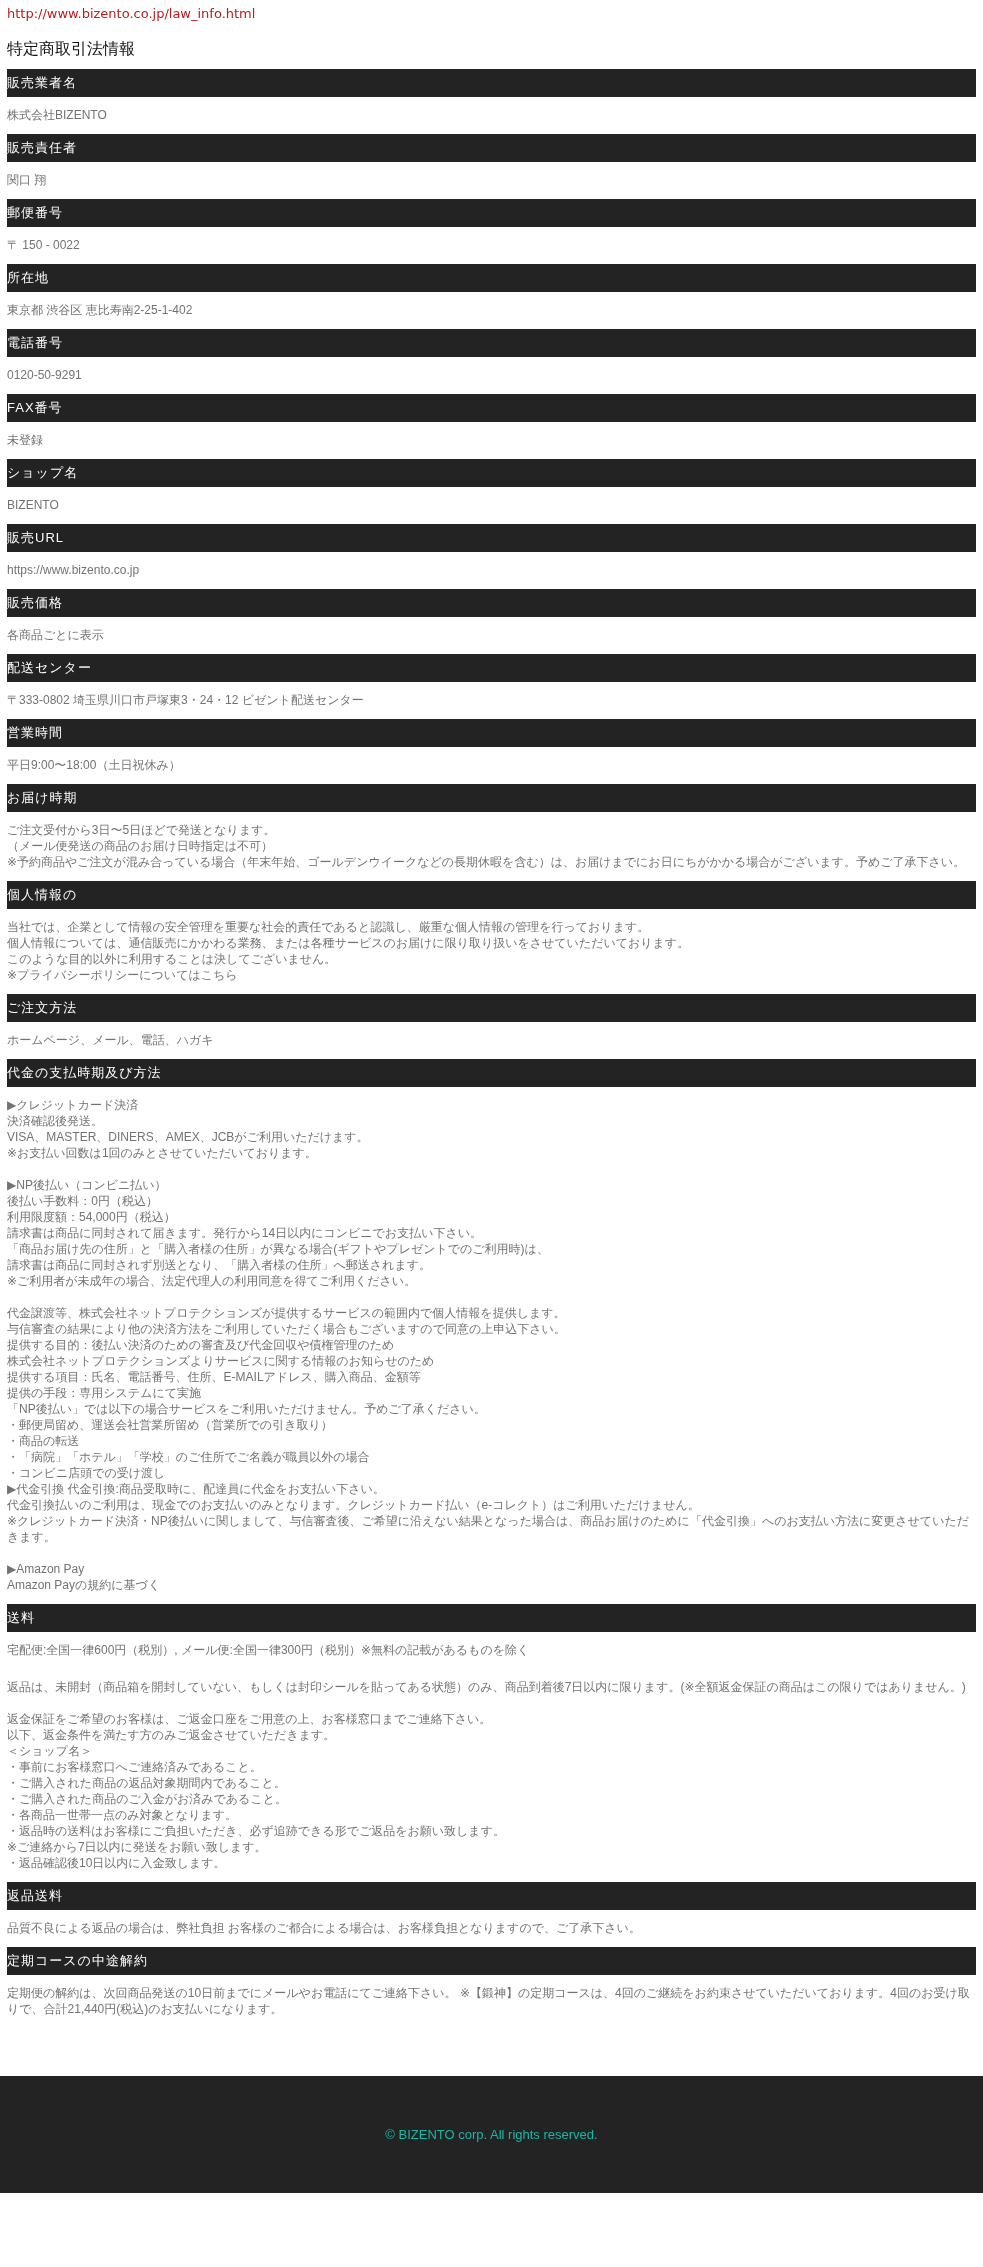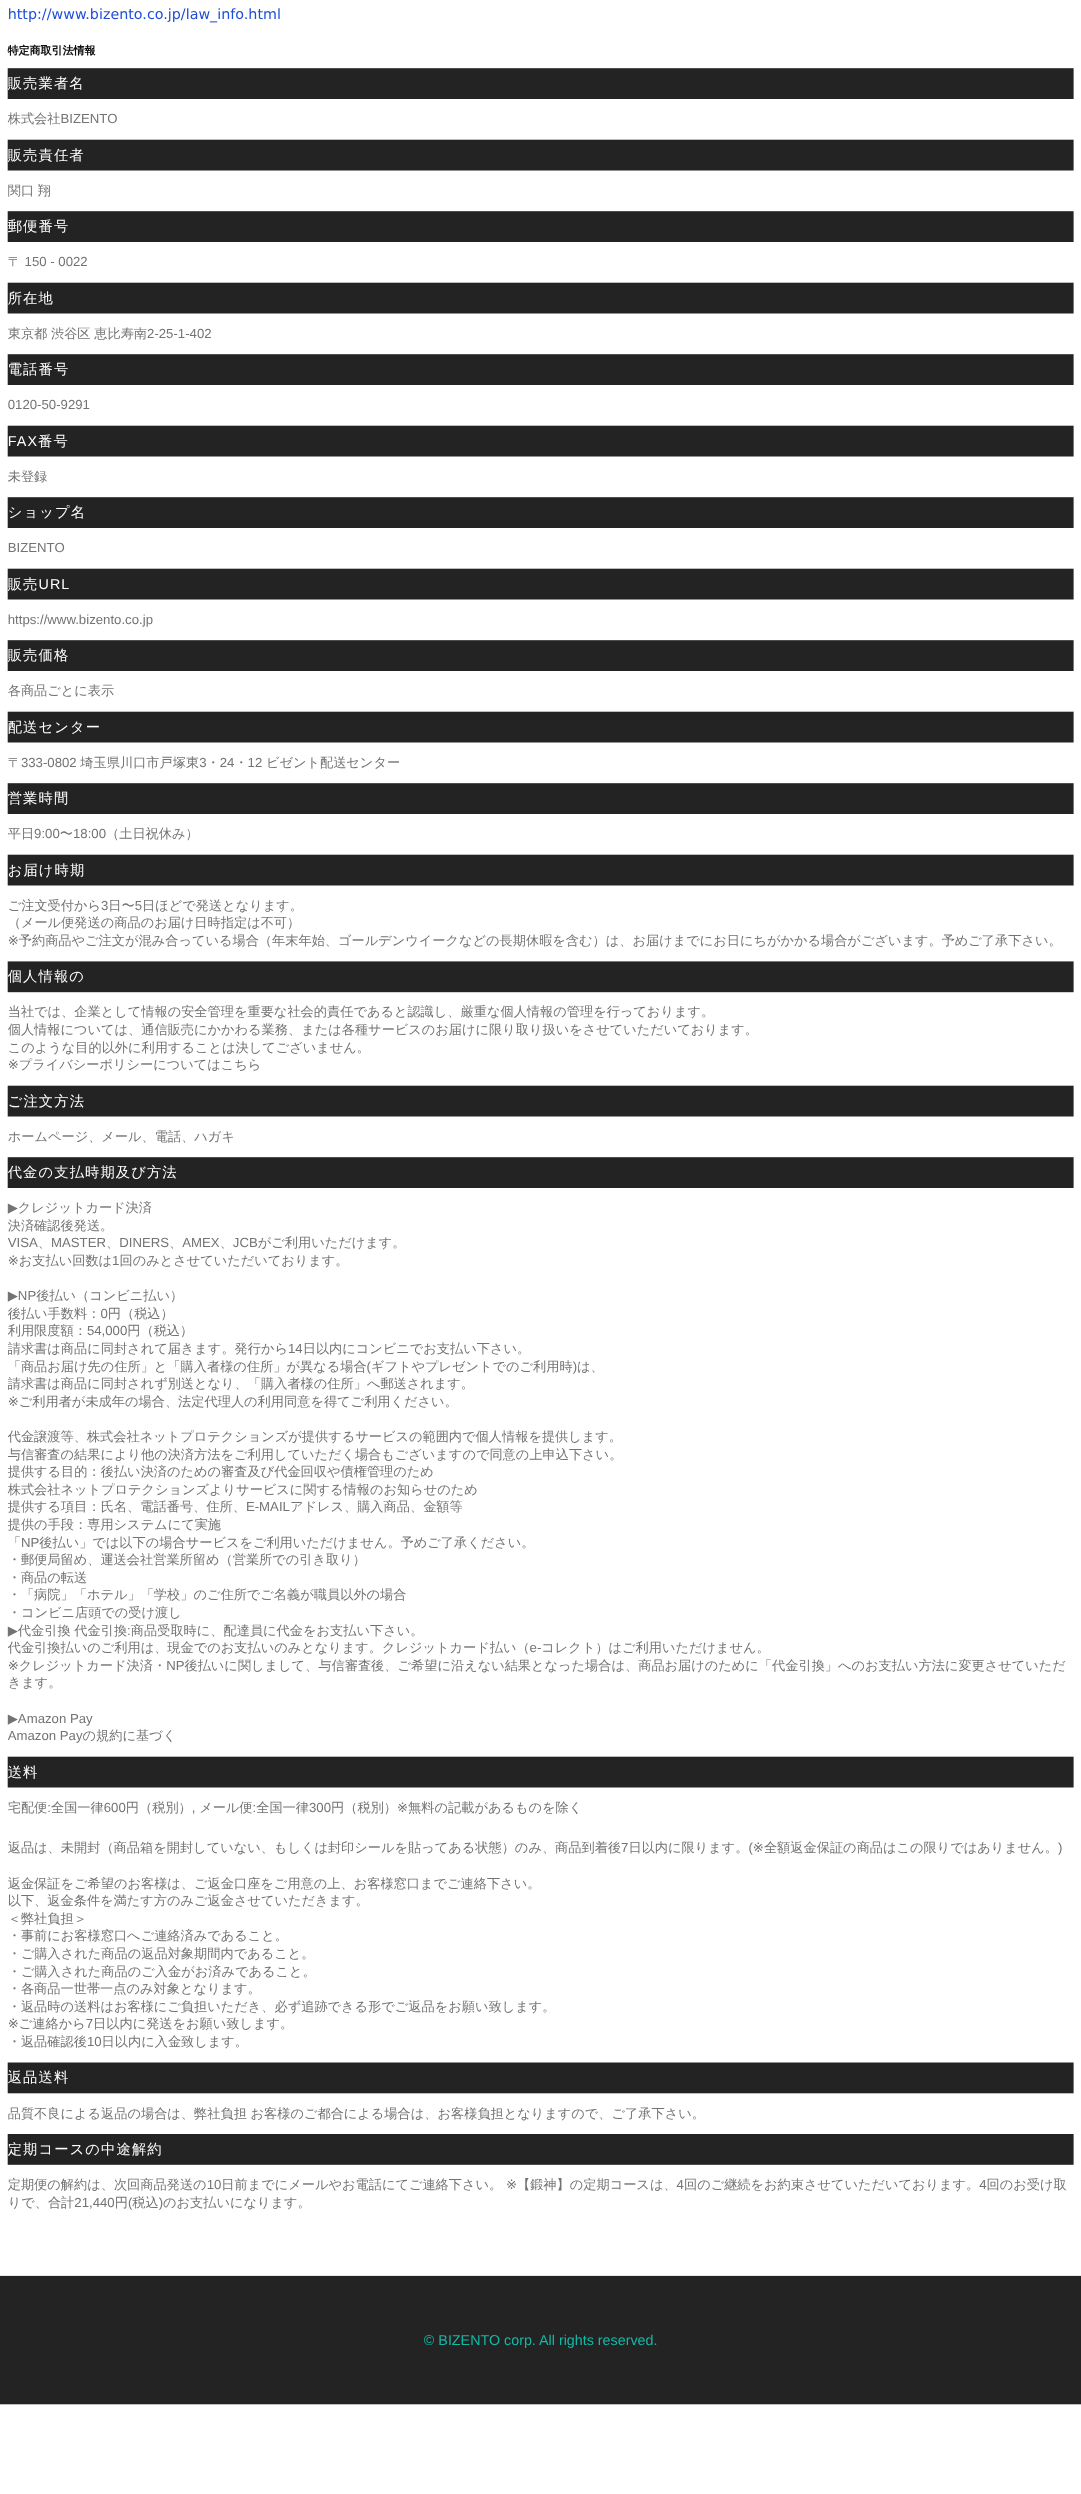--- a/index.html
+++ b/index.html
@@ -5,28 +5,28 @@
   html, body { margin:0; padding:0; background:#fff; }
   body {
     width:983px;
     font-family:"Liberation Sans","DejaVu Sans",sans-serif;
     -webkit-font-smoothing:antialiased;
   }
   .page { padding:0 7px; }
   .url-bar {
     padding-top:6px;
     font-size:13px;
-    color:#1d4ed8;
+    color:#b91c1c;
     font-family:"DejaVu Sans","Liberation Sans",sans-serif;
   }
   .page-title {
     margin-top:18px;
     margin-bottom:9px;
-    font-size:10px;
-    font-weight:bold;
+    font-size:16px;
+    font-weight:normal;
     color:#111;
   }
   .section-header {
     height:28px;
     line-height:28px;
     background:#232323;
     color:#fff;
     text-align:left;
     font-size:13px;
     letter-spacing:1px;
@@ -191,21 +191,21 @@
         <div class="section-body">
           <div class="content-line">宅配便:全国一律600円（税別）, メール便:全国一律300円（税別）※無料の記載があるものを除く</div>
         </div>
       </div>
       <div class="section">
         <div class="section-body">
           <div class="content-line">返品は、未開封（商品箱を開封していない、もしくは封印シールを貼ってある状態）のみ、商品到着後7日以内に限ります。(※全額返金保証の商品はこの限りではありません。)</div>
           <div class="content-line">&nbsp;</div>
           <div class="content-line">返金保証をご希望のお客様は、ご返金口座をご用意の上、お客様窓口までご連絡下さい。</div>
           <div class="content-line">以下、返金条件を満たす方のみご返金させていただきます。</div>
-          <div class="content-line">＜弊社負担＞</div>
+          <div class="content-line">＜ショップ名＞</div>
           <div class="content-line">・事前にお客様窓口へご連絡済みであること。</div>
           <div class="content-line">・ご購入された商品の返品対象期間内であること。</div>
           <div class="content-line">・ご購入された商品のご入金がお済みであること。</div>
           <div class="content-line">・各商品一世帯一点のみ対象となります。</div>
           <div class="content-line">・返品時の送料はお客様にご負担いただき、必ず追跡できる形でご返品をお願い致します。</div>
           <div class="content-line">※ご連絡から7日以内に発送をお願い致します。</div>
           <div class="content-line">・返品確認後10日以内に入金致します。</div>
         </div>
       </div>
       <div class="section">

